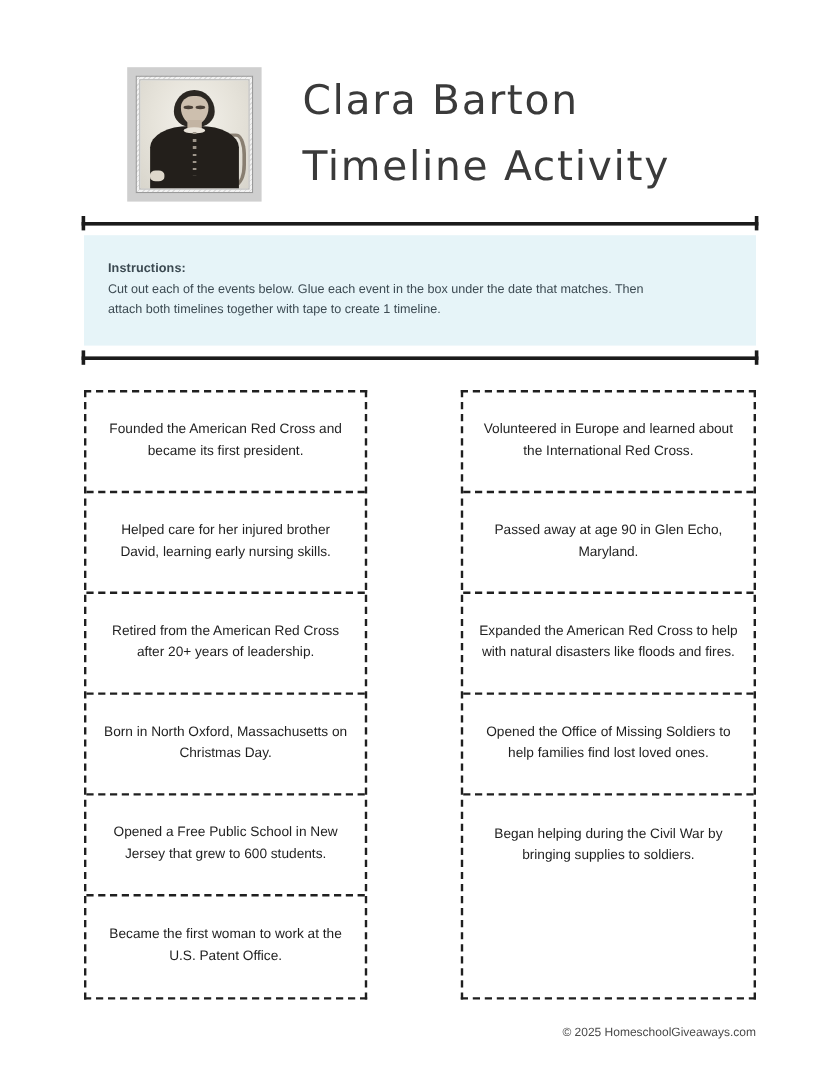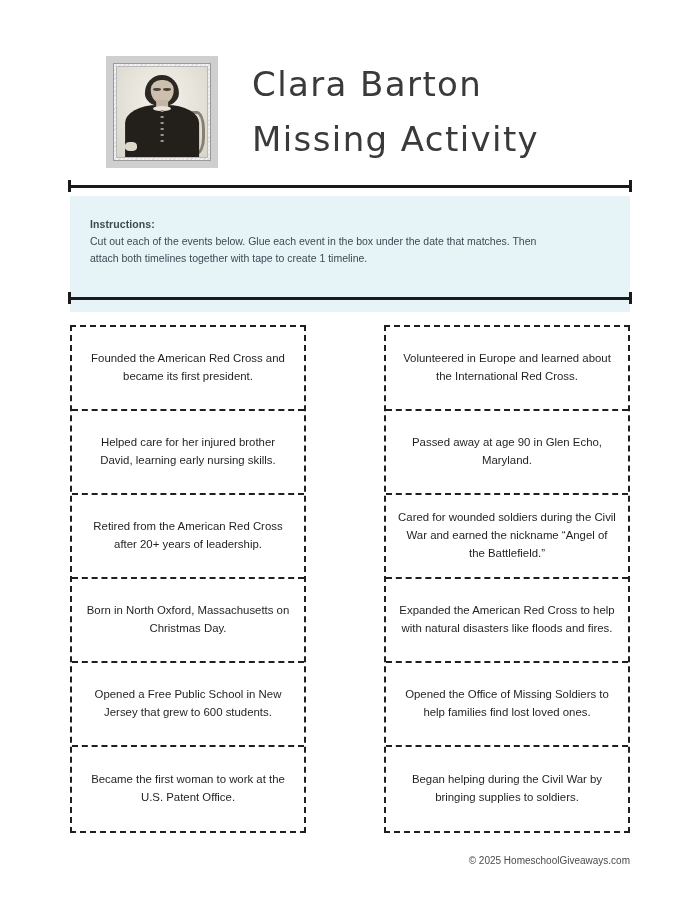--- a/index.html
+++ b/index.html
@@ -174,21 +174,21 @@
 
   .rule-top { top: 180px; }
   .rule-bottom { top: 292px; }
 
   
   .instructions {
     position: absolute;
     left: 70px;
     right: 70px;
     top: 196px;
-    height: 116px;
+    height: 92px;
     background: #e6f4f8;
     box-sizing: border-box;
     padding: 22px 22px 0 20px;
   }
   .instr-title {
     font-size: 10.5px;
     font-weight: bold;
     color: #3c4a52;
     margin: 0 0 3px 0;
     letter-spacing: .1px;
@@ -265,21 +265,21 @@
         <div class="pt-eye r"></div>
         <div class="pt-neck"></div>
         <div class="pt-collar"></div>
         <div class="pt-buttons"></div>
         <div class="pt-cuff"></div>
       </div>
     </div>
 
     <div class="title-block">
       <span class="title-line">Clara Barton</span>
-      <span class="title-line">Missing Activity</span>
+      <span class="title-line">Timeline Activity</span>
     </div>
 
   </div>
 
   <div class="rule rule-top">
     <div class="cap left"></div>
     <div class="bar"></div>
     <div class="cap right"></div>
   </div>
 
@@ -318,23 +318,20 @@
     </div>
 
     <div class="column right">
       <div class="card">
           <span class="card-text">Volunteered in Europe and learned about the International Red Cross.</span>
         </div>
       <div class="card">
           <span class="card-text">Passed away at age 90 in Glen Echo, Maryland.</span>
         </div>
       <div class="card">
-          <span class="card-text">Cared for wounded soldiers during the Civil War and earned the nickname “Angel of the Battlefield.”</span>
-        </div>
-      <div class="card">
           <span class="card-text">Expanded the American Red Cross to help with natural disasters like floods and fires.</span>
         </div>
       <div class="card">
           <span class="card-text">Opened the Office of Missing Soldiers to help families find lost loved ones.</span>
         </div>
       <div class="card">
           <span class="card-text">Began helping during the Civil War by bringing supplies to soldiers.</span>
         </div>
     </div>
 

